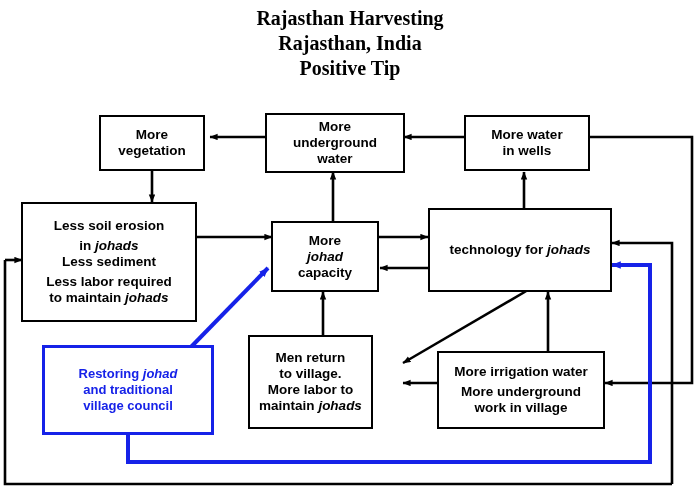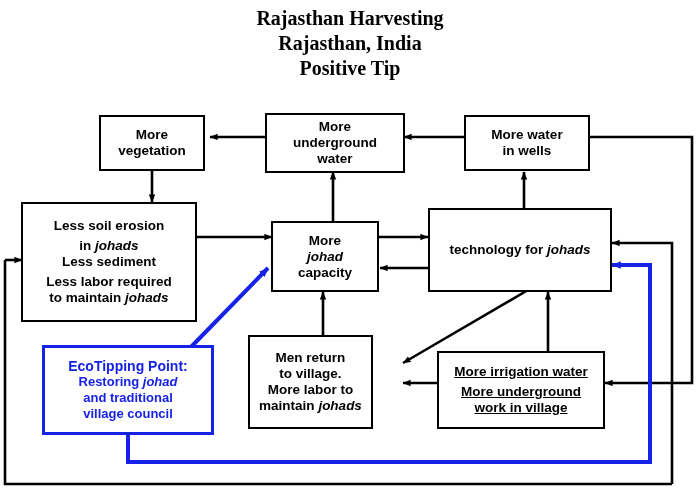--- a/index.html
+++ b/index.html
@@ -121,28 +121,27 @@
     <div class="ln"><span>technology for </span><i>johads</i></div>
   </div>
 
   <div class="bx" style="left:248px;top:335px;width:125px;height:94px;">
     <div class="ln">Men return</div>
     <div class="ln">to village.</div>
     <div class="ln">More labor to</div>
     <div class="ln"><span>maintain </span><i>johads</i></div>
   </div>
 
-  <div class="bx" style="left:437px;top:351px;width:168px;height:78px;text-decoration:underline;">
+  <div class="bx" style="left:437px;top:351px;width:168px;height:78px;">
     <div class="grp">More irrigation water</div>
     <div class="grp">
       <div class="ln">More underground</div>
       <div class="ln">work in village</div>
     </div>
   </div>
 
   <div class="bx etp" style="left:42px;top:345px;width:172px;height:90px;">
-    <div class="ln hd">EcoTipping Point:</div>
     <div class="ln"><span>Restoring </span><i>johad</i></div>
     <div class="ln">and traditional</div>
     <div class="ln">village council</div>
   </div>
 
 </div>
 
 </body></html>

